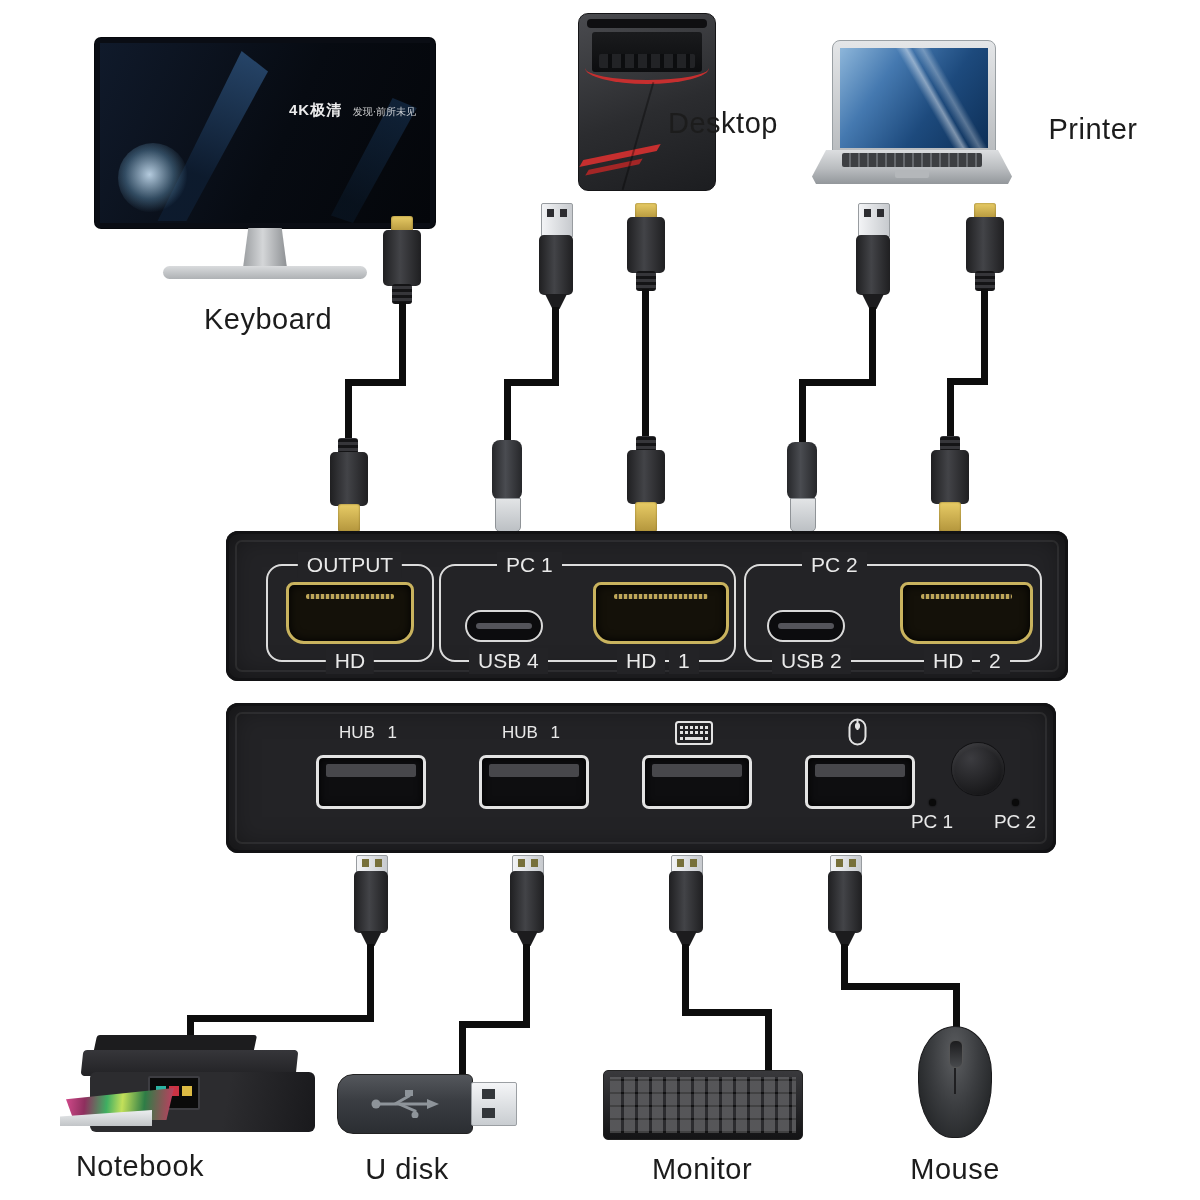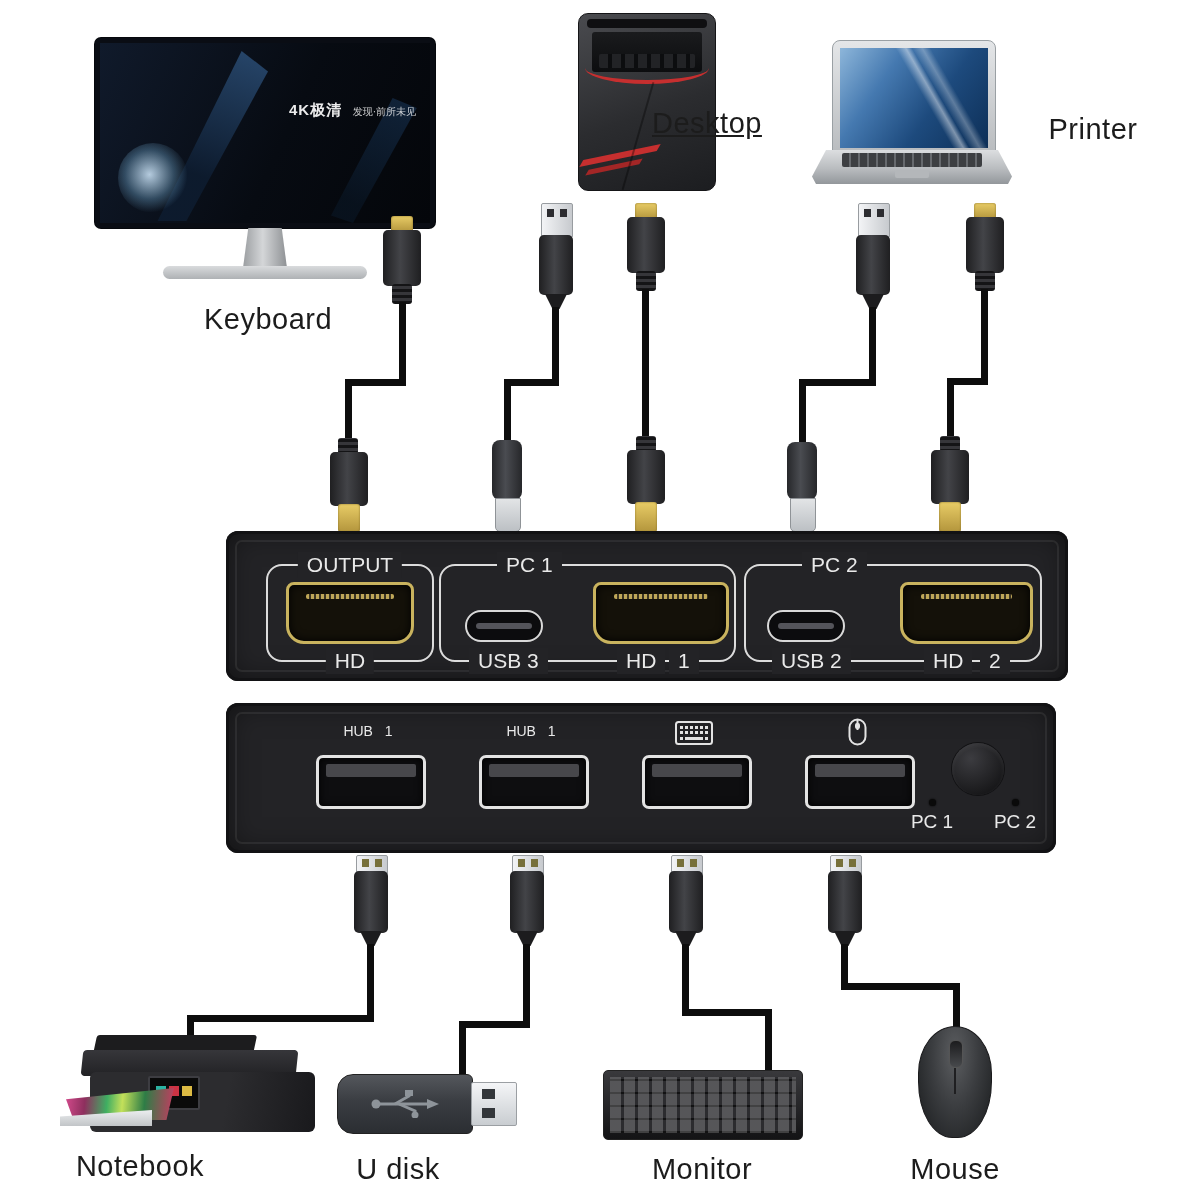--- a/index.html
+++ b/index.html
@@ -21,21 +21,21 @@
   .tag.top{top:-14px;}
   .tag.bottom{bottom:-14px;}
 
   .hdmi{position:absolute;background:#141109;border:3px solid #c9b35e;border-radius:8px 8px 18px 18px;box-shadow:inset 0 0 10px #000;}
   .hdmi .pins{position:absolute;left:14%;right:14%;top:9px;height:5px;border-radius:2px;
               background:repeating-linear-gradient(90deg,#bfa758 0 3px,#3a3322 3px 5px);}
   .usbc{position:absolute;background:#0c0c0e;border:2px solid #d9d9d9;border-radius:999px;}
   .usbc .tongue{position:absolute;left:12%;right:12%;top:50%;transform:translateY(-50%);height:6px;background:#54545a;border-radius:3px;}
   .usba-port{position:absolute;background:#0e0e10;border:3px solid #e3e3e3;border-radius:7px;box-shadow:inset 0 0 8px #000;}
   .usba-port .tongue{position:absolute;left:7%;right:7%;top:6px;height:13px;background:#47474b;border-radius:2px;}
-  .hub-label{position:absolute;font-size:14px;color:#e9e9e9;text-align:center;word-spacing:8px;}
+  .hub-label{position:absolute;font-size:17px;color:#e9e9e9;text-align:center;word-spacing:8px;}
   .led{position:absolute;width:7px;height:7px;border-radius:50%;background:#0a0a0a;box-shadow:0 0 2px #000;}
   .led-label{position:absolute;font-size:19px;color:#e9e9e9;text-align:center;width:60px;}
   .switch-btn{position:absolute;width:52px;height:52px;border-radius:50%;
               background:radial-gradient(circle at 36% 30%,#3c3c40,#18181a 75%);
               box-shadow:inset 0 2px 4px rgba(255,255,255,.08), 0 0 0 1px #121214;}
 
   
   .hdmi-tip{position:absolute;background:linear-gradient(180deg,#e8cc66,#b3953c);border-radius:3px;box-shadow:inset 0 0 2px #7a6420;}
   .plug-body{position:absolute;background:linear-gradient(90deg,#1f1f21,#434448 45%,#1f1f21);border-radius:5px;}
   .ribs{position:absolute;background:repeating-linear-gradient(0deg,#141416 0 3px,#36363a 3px 6px);border-radius:3px;}
@@ -73,21 +73,21 @@
     <div class="abs" style="inset:0;border-radius:10px;background:linear-gradient(160deg,#4a4b4f 0%,#2b2c2f 55%,#1c1d20 100%);border:1px solid #151517;overflow:hidden;">
       <div class="abs" style="left:8px;top:5px;right:8px;height:9px;background:#0f0f11;border-radius:4px;"></div>
       <div class="abs" style="left:13px;top:18px;right:13px;height:40px;background:linear-gradient(#1a1b1d,#0c0d0f);border-radius:3px;"></div>
       <div class="abs" style="left:20px;top:40px;right:20px;height:14px;background:repeating-linear-gradient(90deg,#222326 0 9px,#0c0d0f 9px 13px);border-radius:2px;"></div>
       <div class="abs" style="left:6px;top:52px;right:6px;height:14px;border-bottom:4px solid #c62f2f;border-radius:0 0 50% 50%/0 0 16px 16px;"></div>
       <div class="abs" style="left:8px;top:138px;width:66px;height:7px;background:#c62f2f;transform:skewX(-40deg) rotate(-14deg);"></div>
       <div class="abs" style="left:12px;top:150px;width:46px;height:6px;background:#a32626;transform:skewX(-40deg) rotate(-14deg);"></div>
       <div class="abs" style="left:58px;top:66px;width:2px;height:112px;background:rgba(0,0,0,.35);transform:rotate(16deg);"></div>
     </div>
   </div>
-  <div class="dev-label" style="left:642px;top:107px;width:130px;text-decoration:underline;">Desktop</div>
+  <div class="dev-label" style="left:658px;top:107px;width:130px;">Desktop</div>
 
   <div class="abs" style="left:812px;top:40px;width:200px;height:146px;">
     <div class="abs" style="left:20px;top:0;width:162px;height:112px;background:linear-gradient(#e4e6e8,#b9bcbf);border:1px solid #9aa0a4;border-radius:8px 8px 2px 2px;overflow:hidden;">
       <div class="abs" style="inset:7px 7px 5px 7px;background:linear-gradient(125deg,#8db6da 0%,#4579b0 30%,#1d4a7d 62%,#0d2f57 100%);">
         <div class="abs" style="inset:0;background:linear-gradient(60deg,rgba(255,255,255,0) 55%,rgba(255,255,255,.45) 60%,rgba(255,255,255,0) 63%,rgba(255,255,255,.3) 68%,rgba(255,255,255,0) 72%);"></div>
       </div>
     </div>
     <div class="abs" style="left:0;top:110px;width:200px;height:34px;background:linear-gradient(180deg,#dcdee0 0%,#b9bcbf 55%,#93979b 100%);clip-path:polygon(7% 0,93% 0,100% 78%,98% 100%,2% 100%,0 78%);">
       <div class="abs" style="left:30px;right:30px;top:3px;height:14px;background:repeating-linear-gradient(90deg,#3d3f42 0 7px,#676a6e 7px 9px);border-radius:2px;"></div>
       <div class="abs" style="left:83px;top:20px;width:34px;height:8px;background:#b4b7ba;border-radius:2px;"></div>
@@ -176,21 +176,21 @@
           <div class="pins"></div>
         </div>
       <div class="tag bottom tcenter">HD</div>
     </div>
 
     <div class="group" style="left:213px;top:33px;width:293px;height:94px;">
       <div class="tag top" style="left:56px;">PC 1</div>
       <div class="usbc" style="left:24px;top:44px;width:74px;height:28px;">
           <div class="tongue"></div>
         </div>
-      <div class="tag bottom" style="left:28px;">USB 3</div>
+      <div class="tag bottom" style="left:28px;">USB 4</div>
       <div class="hdmi" style="left:152px;top:16px;width:130px;height:56px;">
           <div class="pins"></div>
         </div>
       <div class="tag bottom" style="left:176px;">HD</div>
       <div class="tag bottom" style="left:228px;">1</div>
     </div>
 
     <div class="group" style="left:518px;top:33px;width:294px;height:94px;">
       <div class="tag top" style="left:56px;">PC 2</div>
       <div class="usbc" style="left:21px;top:44px;width:74px;height:28px;">
@@ -339,21 +339,21 @@
           <circle cx="46" cy="25" r="3.5"></circle>
           <path d="M58 9 L70 14 L58 19 Z"></path>
         </g>
       </svg>
     </div>
     <div class="abs" style="left:134px;top:12px;width:44px;height:42px;background:linear-gradient(180deg,#f4f5f7,#c9cdd1);border:1px solid #9b9fa3;border-radius:2px;">
       <div class="abs" style="left:10px;top:6px;width:13px;height:10px;background:#33363a;"></div>
       <div class="abs" style="left:10px;top:25px;width:13px;height:10px;background:#33363a;"></div>
     </div>
   </div>
-  <div class="dev-label" style="left:333px;top:1153px;width:130px;text-align:center;">U disk</div>
+  <div class="dev-label" style="left:342px;top:1153px;width:130px;text-align:center;">U disk</div>
 
   <div class="abs" style="left:603px;top:1070px;width:200px;height:70px;">
     <div class="abs" style="inset:0;background:linear-gradient(180deg,#39393c,#131315);border-radius:5px;border:1px solid #222;overflow:hidden;">
       <div class="abs" style="inset:6px;background-color:#2c2c2f;background-image:repeating-linear-gradient(90deg,rgba(255,255,255,.20) 0 11px,rgba(0,0,0,0) 11px 14px),repeating-linear-gradient(0deg,rgba(0,0,0,.6) 0 2px,rgba(0,0,0,0) 2px 13px);"></div>
     </div>
   </div>
   <div class="dev-label" style="left:632px;top:1153px;width:140px;">Monitor</div>
 
   <div class="abs" style="left:918px;top:1026px;width:74px;height:112px;">
     <div class="abs" style="inset:0;border-radius:50% 50% 46% 46% / 42% 42% 50% 50%;background:radial-gradient(ellipse at 50% 25%,#5c5e61 0%,#3b3d40 45%,#222426 85%);border:1px solid #1a1a1c;"></div>

